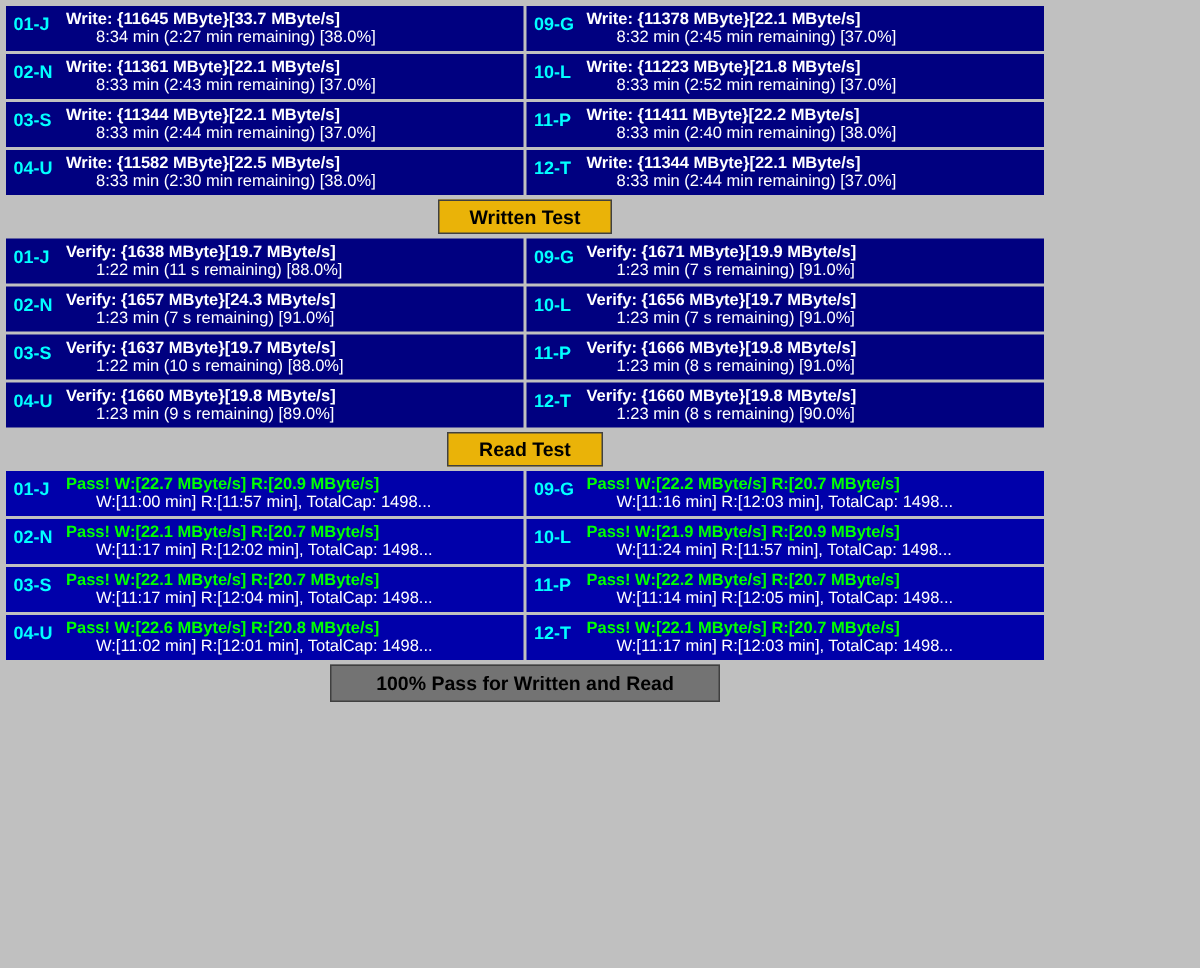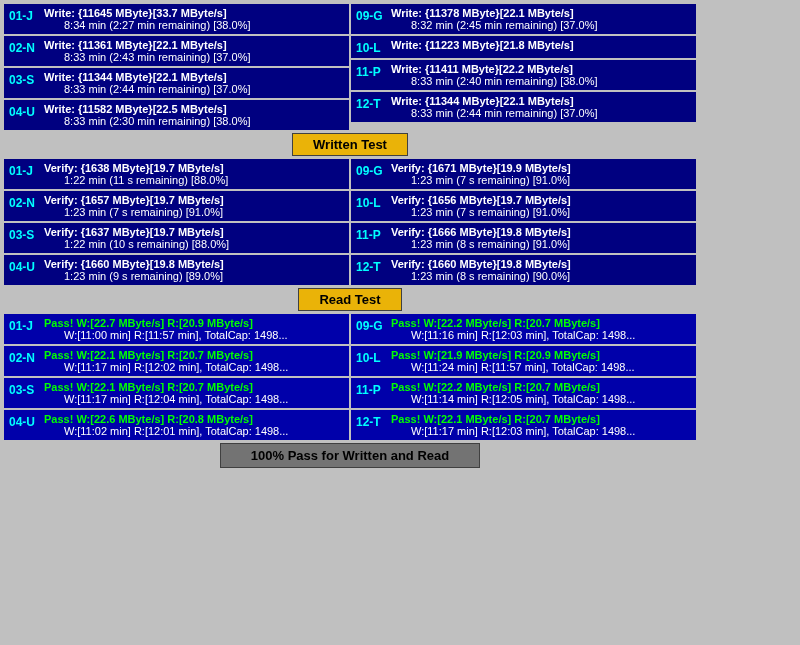--- a/index.html
+++ b/index.html
@@ -151,20 +151,21 @@
                 <div class="cell-line1">Write: {11378 MByte}[22.1 MByte/s]</div>
                 <div class="cell-line2">8:32 min (2:45 min remaining)  [37.0%]</div>
               </div>
             </div>
           </div>
           <div class="cell">
             <div class="cell-row">
               <span class="device-id">10-L</span>
               <div class="cell-content">
                 <div class="cell-line1">Write: {11223 MByte}[21.8 MByte/s]</div>
+                <div class="cell-line2">8:33 min (2:52 min remaining)  [37.0%]</div>
               </div>
             </div>
           </div>
           <div class="cell">
             <div class="cell-row">
               <span class="device-id">11-P</span>
               <div class="cell-content">
                 <div class="cell-line1">Write: {11411 MByte}[22.2 MByte/s]</div>
                 <div class="cell-line2">8:33 min (2:40 min remaining)  [38.0%]</div>
               </div>
@@ -196,21 +197,21 @@
               <div class="cell-content">
                 <div class="cell-line1">Verify: {1638 MByte}[19.7 MByte/s]</div>
                 <div class="cell-line2">1:22 min (11 s remaining)   [88.0%]</div>
               </div>
             </div>
           </div>
           <div class="cell">
             <div class="cell-row">
               <span class="device-id">02-N</span>
               <div class="cell-content">
-                <div class="cell-line1">Verify: {1657 MByte}[19.7 MByte/s]</div>
+                <div class="cell-line1">Verify: {1657 MByte}[24.3 MByte/s]</div>
                 <div class="cell-line2">1:23 min (7 s remaining)   [91.0%]</div>
               </div>
             </div>
           </div>
           <div class="cell">
             <div class="cell-row">
               <span class="device-id">03-S</span>
               <div class="cell-content">
                 <div class="cell-line1">Verify: {1637 MByte}[19.7 MByte/s]</div>
                 <div class="cell-line2">1:22 min (10 s remaining)   [88.0%]</div>

